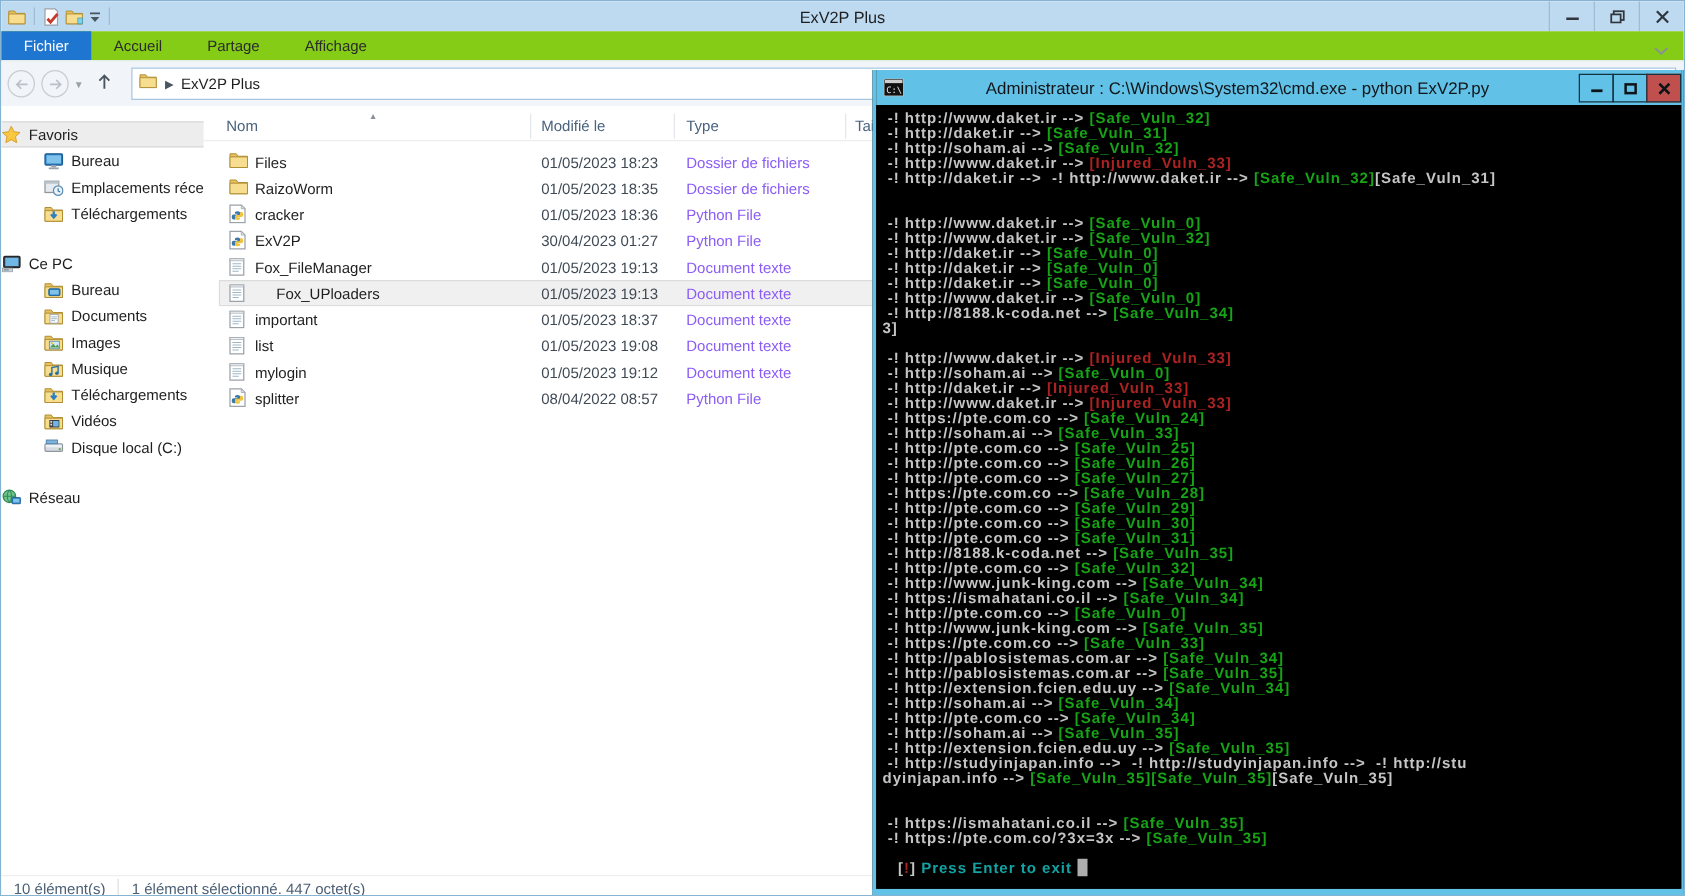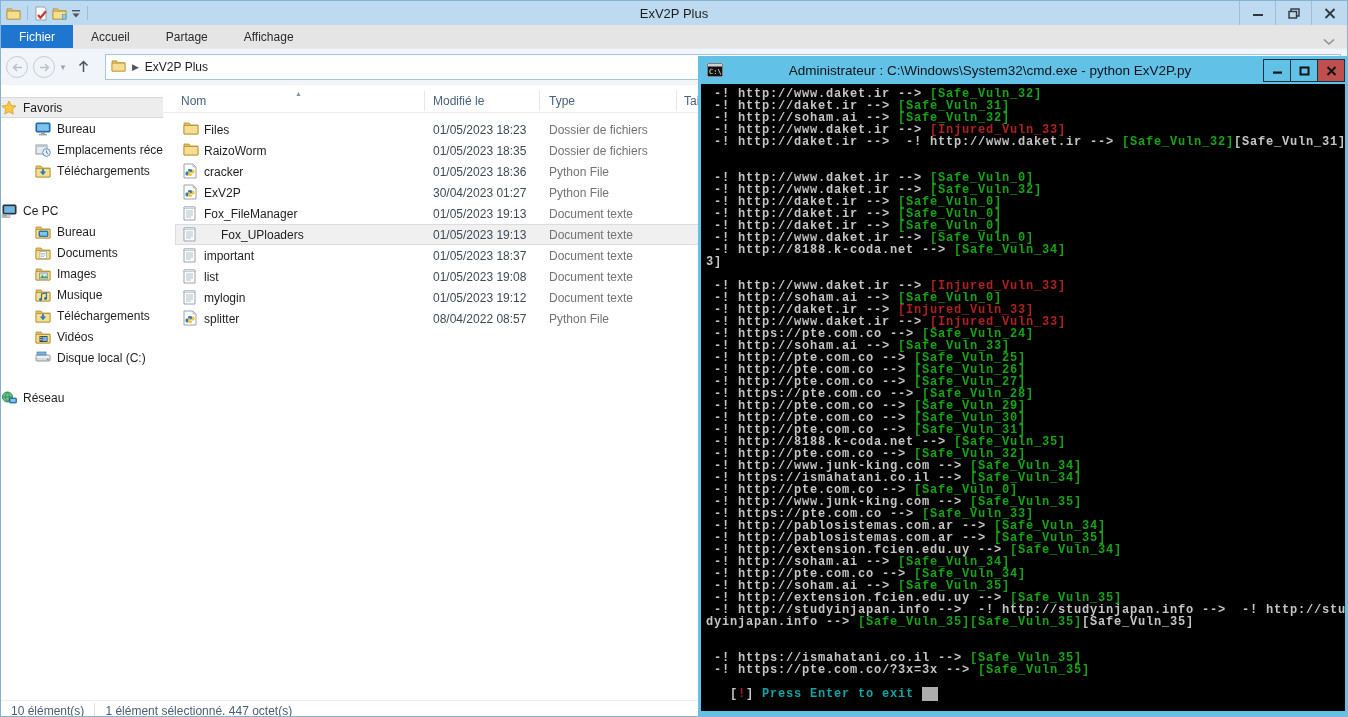--- a/index.html
+++ b/index.html
@@ -10,21 +10,21 @@
   .ex-titlebar{position:absolute;left:0;top:0;width:100%;height:24px;background:#BDDAF0;
     display:flex;align-items:center;}
   .qat{display:flex;align-items:center;gap:4px;padding-left:5px;}
   .qat .sep{width:1px;height:14px;background:#9FBCD4;margin:0 2px;}
   .qat svg{display:block;}
   .ex-title{position:absolute;left:0;right:0;text-align:center;font-size:13px;color:#1E1E1E;pointer-events:none;}
   .caption{position:absolute;right:0;top:0;height:24px;display:flex;align-items:stretch;}
   .cap-btn{width:36px;display:flex;align-items:center;justify-content:center;border-left:1px solid #9FBCD4;cursor:pointer;}
   .cap-btn svg{display:block;}
   
-  .ribbon{position:absolute;left:0;top:24px;width:100%;height:24px;background:#e5e5e5;border-bottom:1px solid #E8EBEE;display:flex;align-items:stretch;}
+  .ribbon{position:absolute;left:0;top:24px;width:100%;height:24px;background:#84cc16;border-bottom:1px solid #E8EBEE;display:flex;align-items:stretch;}
   .rtab{padding:0 18px;display:flex;align-items:center;font-size:12px;color:#2B2B2B;cursor:pointer;}
   .rtab.active{background:#1E76D0;color:#FFFFFF;}
   .ribbon-chevron{position:absolute;right:12px;top:7px;}
   
   .addr-row{position:absolute;left:0;top:48px;width:100%;height:36px;background:#F1F4F8;display:flex;align-items:center;}
   .navbtn{width:22px;height:22px;border-radius:50%;border:1px solid #C7CDD3;display:flex;align-items:center;justify-content:center;
     color:#B9C0C7;font-size:12px;margin-left:5px;background:#F1F4F8;}
   .nav-dd{color:#9AA2AA;font-size:8px;margin:0 4px;}
   .nav-up{border:none;background:none;color:#4A5560;font-size:15px;width:26px;text-align:center;cursor:pointer;}
   .addr-box{flex:1;height:26px;margin:0 6px 0 8px;background:#FFFFFF;border:1px solid #A6C6E2;display:flex;align-items:center;padding-left:5px;}
@@ -45,40 +45,40 @@
   .colhead{position:absolute;top:0;height:24px;display:flex;align-items:center;cursor:pointer;}
   .ch0{left:18px;} .ch1{left:270px;} .ch2{left:386px;text-align:center;} .ch3{left:521px;}
   .colsep{position:absolute;top:2px;height:20px;width:1px;background:#E3E7EB;}
   .cs0{left:261px;} .cs1{left:376px;} .cs2{left:513px;}
   .sort-glyph{position:absolute;left:132px;top:1px;font-size:7px;color:#8A939C;}
   .rows{position:absolute;left:0;top:34px;right:0;bottom:0;}
   .file-row{position:relative;height:21px;display:flex;align-items:center;cursor:pointer;}
   .file-row .cell-name{position:absolute;left:41px;font-size:12px;color:#1E1E1E;white-space:nowrap;}
   .file-row .ic{position:absolute;left:20px;top:2px;}
   .file-row .cell-mod{position:absolute;left:270px;font-size:12px;color:#3F4A55;}
-  .file-row .cell-type{position:absolute;left:386px;font-size:12px;color:#737373;}
+  .file-row .cell-type{position:absolute;left:386px;font-size:12px;color:#8b5cf6;}
   .file-row.selected{background:#F0F0F0;box-shadow:inset 0 0 0 1px #DCDCDC;margin-left:12px;}
   .file-row.selected .cell-name{left:29px;margin-left:17px;} .file-row.selected .ic{left:8px;}
   .file-row.selected .cell-mod{left:258px;} .file-row.selected .cell-type{left:374px;}
   
   .statusbar{position:absolute;left:0;bottom:0;width:100%;height:16px;border-top:1px solid #EFEFEF;background:#FFFFFF;
     display:flex;align-items:center;padding:4px 0 0 10px;font-size:12px;color:#4A5E74;}
   .statusbar .sep{width:1px;height:14px;background:#E0E0E0;margin:-2px 10px 0 10px;}
   
   .cmd{position:absolute;left:697px;top:55px;width:651px;height:662px;
     border-left:3px solid var(--cmdblue);border-right:4px solid var(--cmdblue);border-bottom:7px solid var(--cmdblue);
     background:#000;z-index:50;}
   .cmd-titlebar{height:28px;background:var(--cmdblue);display:flex;align-items:center;position:relative;}
   .cmd-ico{margin-left:6px;display:flex;}
   .cmd-title{position:absolute;left:30px;right:96px;text-align:center;font-size:13.5px;color:#101418;white-space:nowrap;overflow:hidden;}
   .cmd-caption{position:absolute;right:0;top:3px;display:flex;}
   .cmd-btn{width:28px;height:23px;border:1px solid #16323F;display:flex;align-items:center;justify-content:center;margin-left:-1px;cursor:pointer;}
   .cmd-btn.close{background:var(--cmdclose);}
   .console{position:absolute;left:0;top:28px;right:0;bottom:0;background:#000;overflow:hidden;
-    font-family:Liberation Mono, monospace;font-weight:bold;font-size:12px;letter-spacing:0.8px;
+    font-family:Liberation Sans, sans-serif;font-weight:bold;font-size:12px;letter-spacing:0.8px;
     padding:4px 0 12px 5px;}
   .cl{height:12px;line-height:12px;white-space:pre;}
   .c-w{color:var(--ctext);} .c-g{color:var(--cgreen);} .c-r{color:var(--cred);} .c-c{color:var(--ccyan);}
   .c-k{background:var(--ccursor);color:var(--ccursor);}
 </style>
 </head>
 <body>
 
 <div class="window">
 

